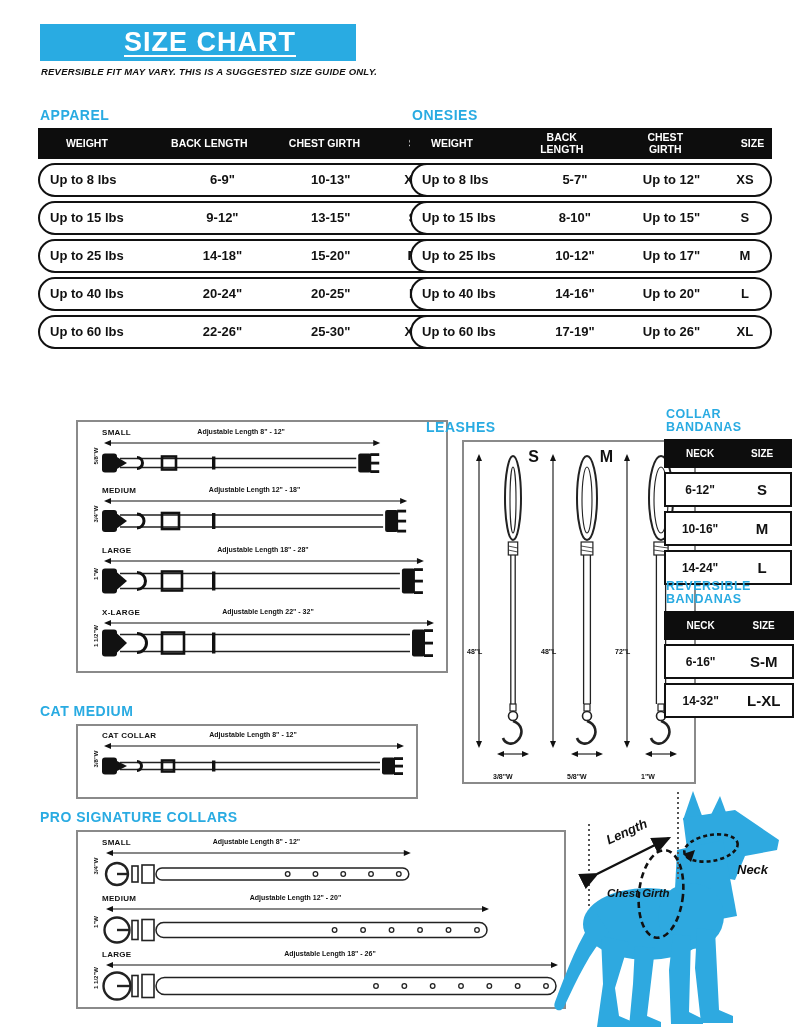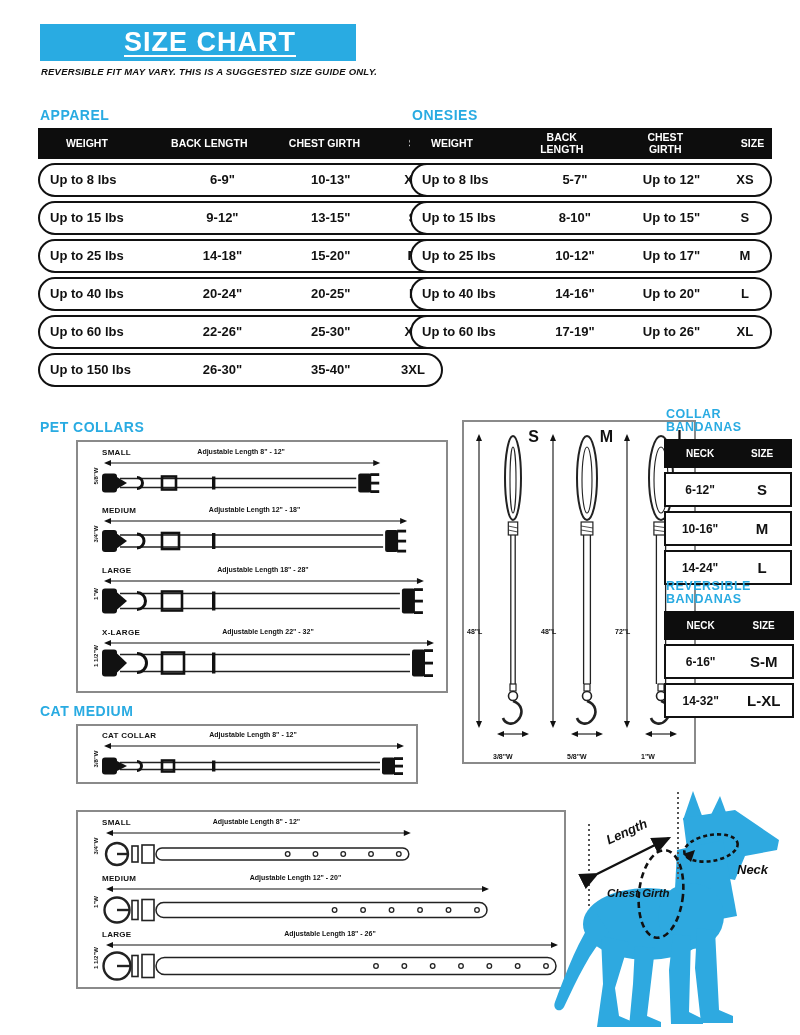--- a/index.html
+++ b/index.html
@@ -43,21 +43,21 @@
   #collar-bandanas{left:664px;top:408px;width:128px;}
   #reversible-bandanas{left:664px;top:580px;width:130px;}
   #collar-bandanas .section-heading,#reversible-bandanas .section-heading{width:115px;}
 
   
   .diagram-box{border:2px solid #8a8a8a;background:#fff;box-sizing:border-box;margin-left:38px;}
 
   #pet-collars{left:38px;top:420px;width:372px;}
   #pet-collars .diagram-box{width:372px;padding:5px 8px 2px 8px;}
   #cat-collars{left:38px;top:704px;width:342px;}
-  #cat-collars .diagram-box{width:342px;padding:4px 8px 2px 8px;}
+  #cat-collars .diagram-box{width:342px;padding:4px 8px 17px 8px;}
   #pro-collars{left:38px;top:810px;width:490px;}
   #pro-collars .diagram-box{width:490px;padding:5px 8px 2px 8px;}
 
   .collar-row{position:relative;}
   .c-label{position:absolute;left:16px;top:1px;font-size:8px;font-weight:700;letter-spacing:.3px;}
   .c-adj{position:absolute;left:14px;top:1px;text-align:center;font-size:7px;font-weight:600;}
   .c-wlabel{position:absolute;left:-3px;top:26px;font-size:6px;font-weight:600;
     transform:rotate(-90deg);transform-origin:center;width:26px;text-align:center;}
   .c-svg{position:absolute;left:14px;top:10px;}
 
@@ -116,26 +116,20 @@
         <span class="td c1">20-24"</span>
         <span class="td c2">20-25"</span>
         <span class="td c3">L</span>
       </div>
       <div class="t-row">
         <span class="td c0">Up to 60 lbs</span>
         <span class="td c1">22-26"</span>
         <span class="td c2">25-30"</span>
         <span class="td c3">XL</span>
       </div>
-      <div class="t-row">
-        <span class="td c0">Up to 150 lbs</span>
-        <span class="td c1">26-30"</span>
-        <span class="td c2">35-40"</span>
-        <span class="td c3">3XL</span>
-      </div>
     </div>
 </div>
 
 <div class="abs main" id="onesies">
   <div class="section-heading">ONESIES</div>
   <div id="onesies-table">
       <div class="t-head">
         <span class="th c0">WEIGHT</span>
         <span class="th c1">BACK LENGTH</span>
         <span class="th c2">CHEST GIRTH</span>
@@ -168,21 +162,20 @@
       <div class="t-row">
         <span class="td c0">Up to 60 lbs</span>
         <span class="td c1">17-19"</span>
         <span class="td c2">Up to 26"</span>
         <span class="td c3">XL</span>
       </div>
     </div>
 </div>
 
 <div class="abs" id="pet-collars">
-  <div class="section-heading">PET COLLARS</div>
   <div class="diagram-box" id="pet-collars-box">
       <div class="collar-row" style="height:58px">
         <span class="c-label">SMALL</span>
         <span class="c-adj" style="width:282.24px">Adjustable Length 8" - 12"</span>
         <span class="c-wlabel">5/8"W</span>
         <svg class="c-svg" width="336" height="46" viewBox="0 0 336 46">
           <line x1="10" y1="6" x2="274.24" y2="6" stroke="#111" stroke-width="1.1"></line>
           <polygon points="4,6 11,3 11,9" fill="#111"></polygon>
           <polygon points="280.24,6 273.24,3 273.24,9" fill="#111"></polygon>
           <line x1="20" y1="21.5" x2="256.24" y2="21.5" stroke="#222" stroke-width="1.3"></line>
@@ -258,20 +251,21 @@
           <rect x="312" y="12.5" width="13" height="27" rx="2" fill="#111"></rect>
           <rect x="324" y="12.2" width="9" height="2.8" fill="#111"></rect>
           <rect x="324" y="24.7" width="9" height="2.8" fill="#111"></rect>
           <rect x="324" y="37.2" width="9" height="2.8" fill="#111"></rect>
         </svg>
       </div>
     </div>
 </div>
 
 <div class="abs" id="leashes">
+  <div class="section-heading">LEASHES</div>
   <div class="diagram-box" id="leashes-box">
       <div class="leash"><span class="l-size">S</span><svg width="72" height="312" viewBox="0 0 72 312">
           <line x1="10" y1="12" x2="10" y2="294" stroke="#111" stroke-width="1.1"></line>
           <polygon points="10,6 7,13 13,13" fill="#111"></polygon>
           <polygon points="10,300 7,293 13,293" fill="#111"></polygon>
           <ellipse cx="44" cy="50" rx="8" ry="42" fill="none" stroke="#222" stroke-width="2"></ellipse>
           <ellipse cx="44" cy="52" rx="3" ry="33" fill="none" stroke="#222" stroke-width="1.1"></ellipse>
           <rect x="39.3" y="94" width="9.4" height="13" fill="none" stroke="#222" stroke-width="1.2"></rect>
           <line x1="39.3" y1="98" x2="48.7" y2="100" stroke="#222" stroke-width=".8"></line>
           <line x1="39.3" y1="102" x2="48.7" y2="104" stroke="#222" stroke-width=".8"></line>
@@ -384,20 +378,21 @@
           <rect x="282" y="17.5" width="13" height="17" rx="2" fill="#111"></rect>
           <rect x="294" y="17.2" width="9" height="2.8" fill="#111"></rect>
           <rect x="294" y="24.7" width="9" height="2.8" fill="#111"></rect>
           <rect x="294" y="32.2" width="9" height="2.8" fill="#111"></rect>
         </svg>
       </div>
     </div>
 </div>
 
 <div class="abs" id="pro-collars">
+  <div class="section-heading">PRO SIGNATURE COLLARS</div>
   <div class="diagram-box" id="pro-collars-box">
       <div class="collar-row" style="height:56px">
         <span class="c-label">SMALL</span>
         <span class="c-adj" style="width:312.8px">Adjustable Length 8" - 12"</span>
         <span class="c-wlabel">3/4"W</span>
         <svg class="c-svg" width="460" height="46" viewBox="0 0 460 46">
           <line x1="12" y1="6" x2="304.8" y2="6" stroke="#111" stroke-width="1.1"></line>
           <polygon points="6,6 13,3 13,9" fill="#111"></polygon>
           <polygon points="310.8,6 303.8,3 303.8,9" fill="#111"></polygon>
           <circle cx="17" cy="27" r="11" fill="none" stroke="#222" stroke-width="2.4"></circle>

